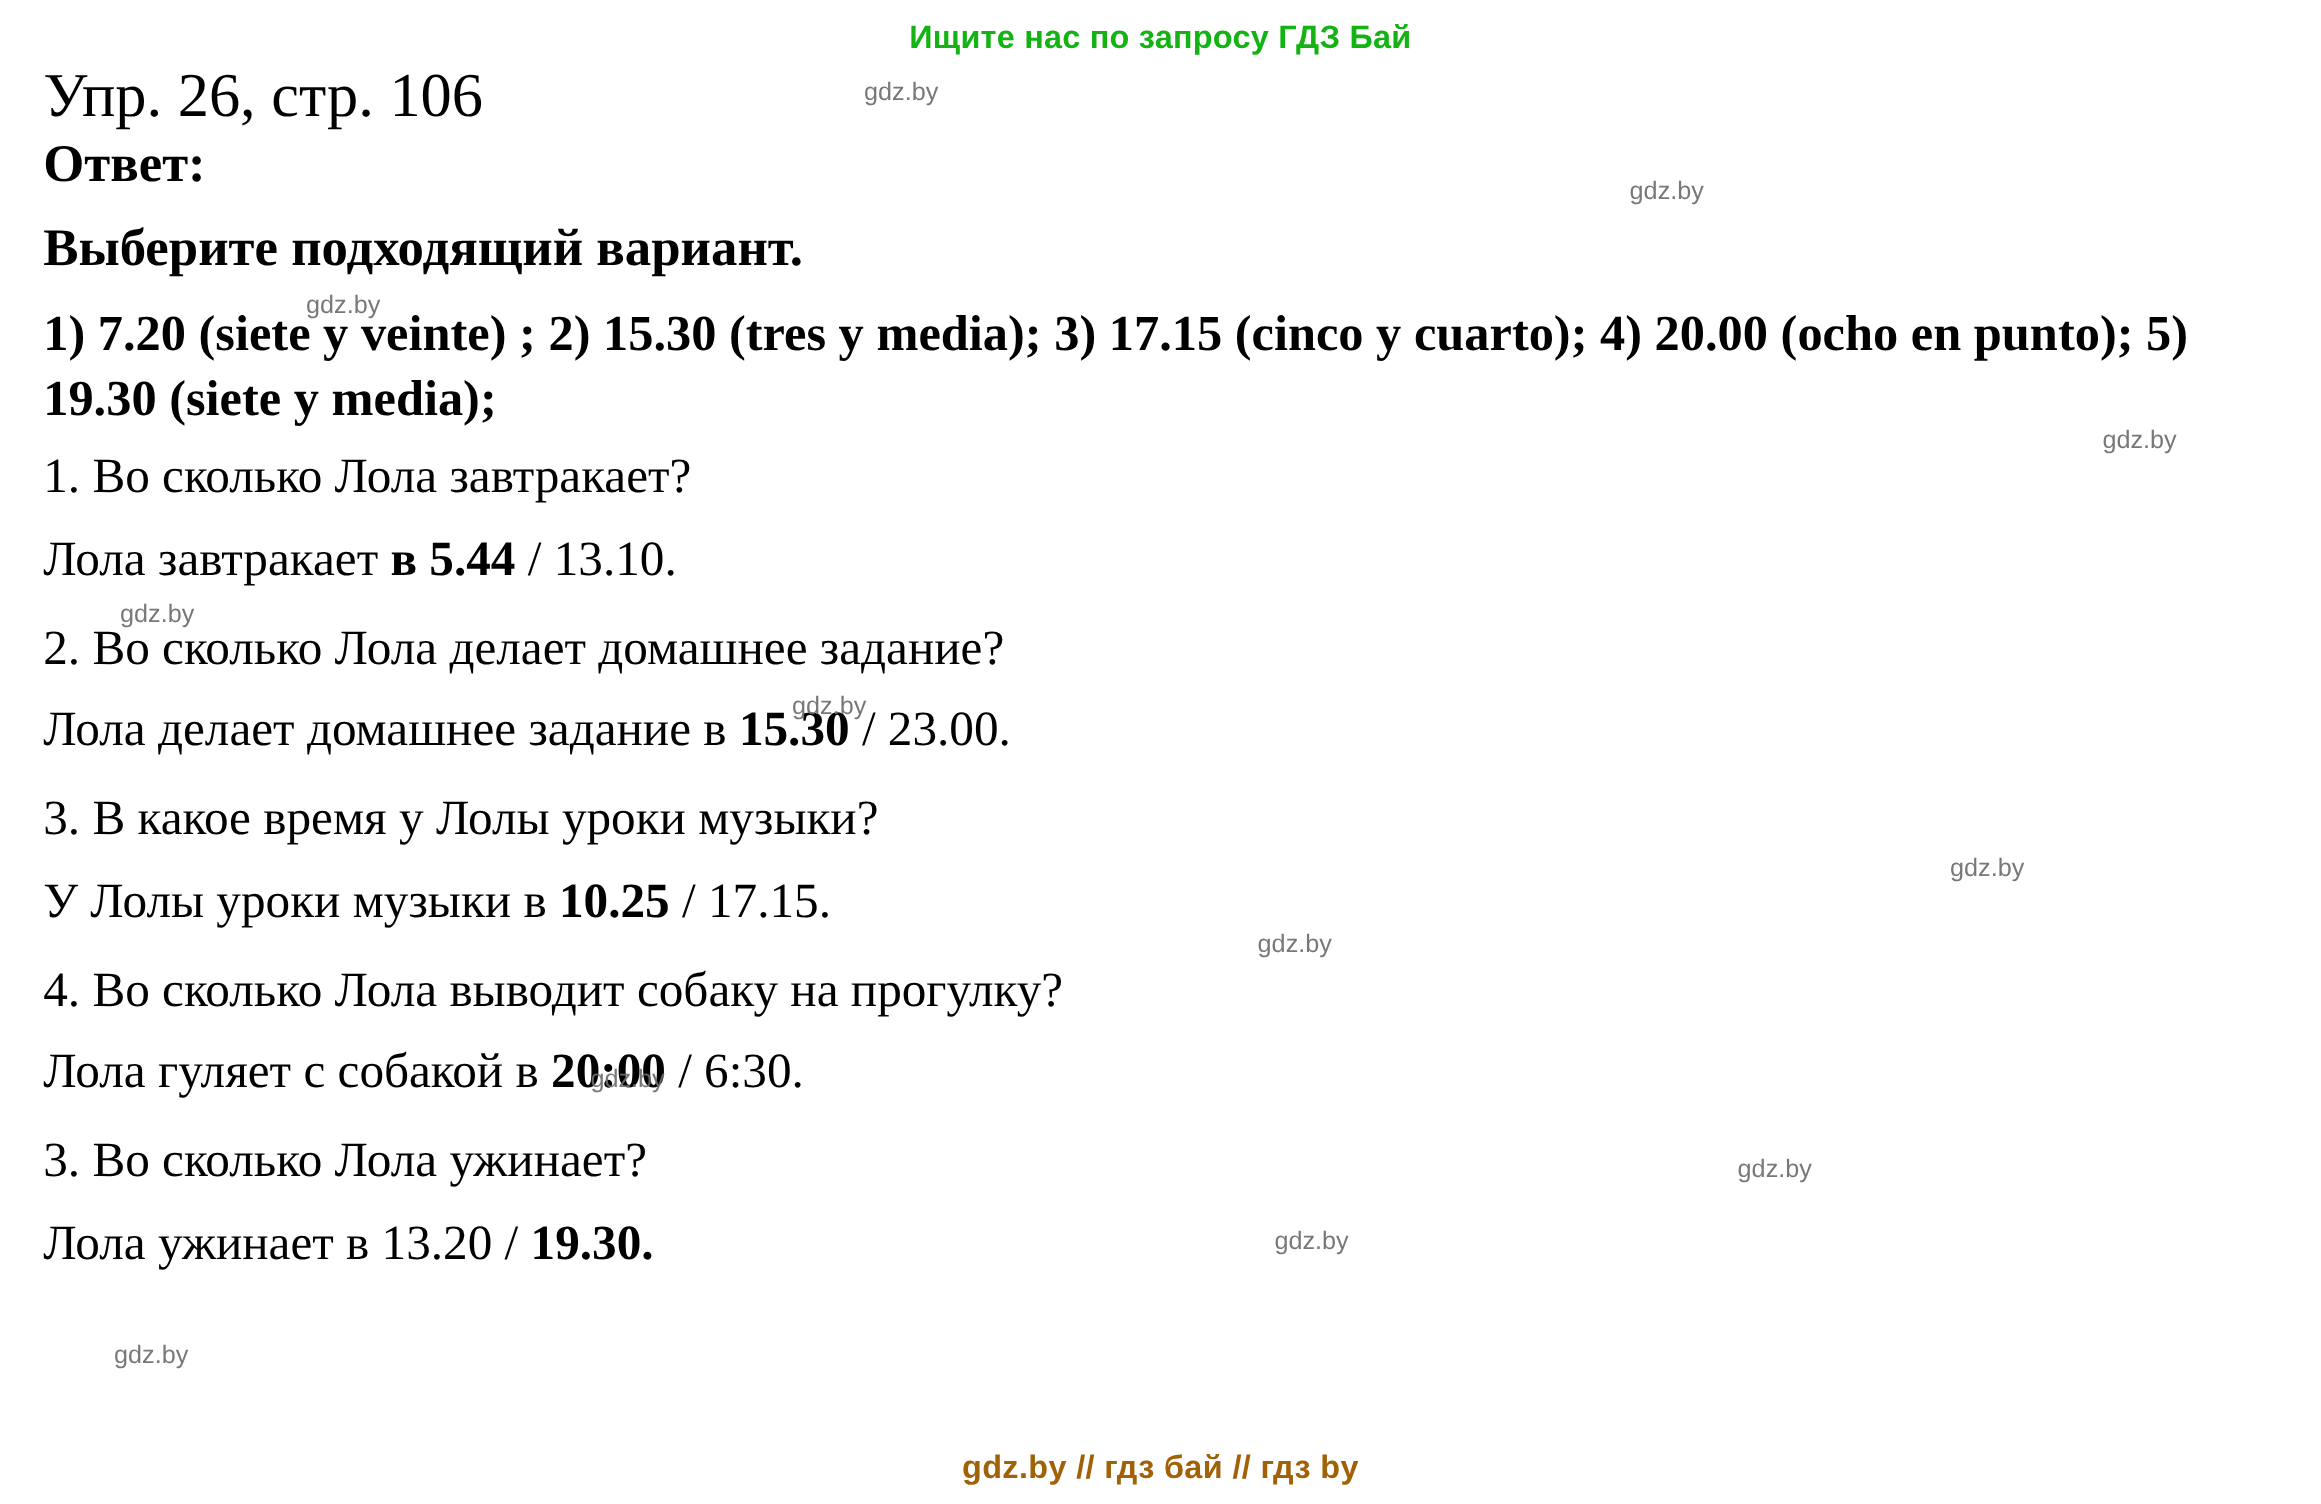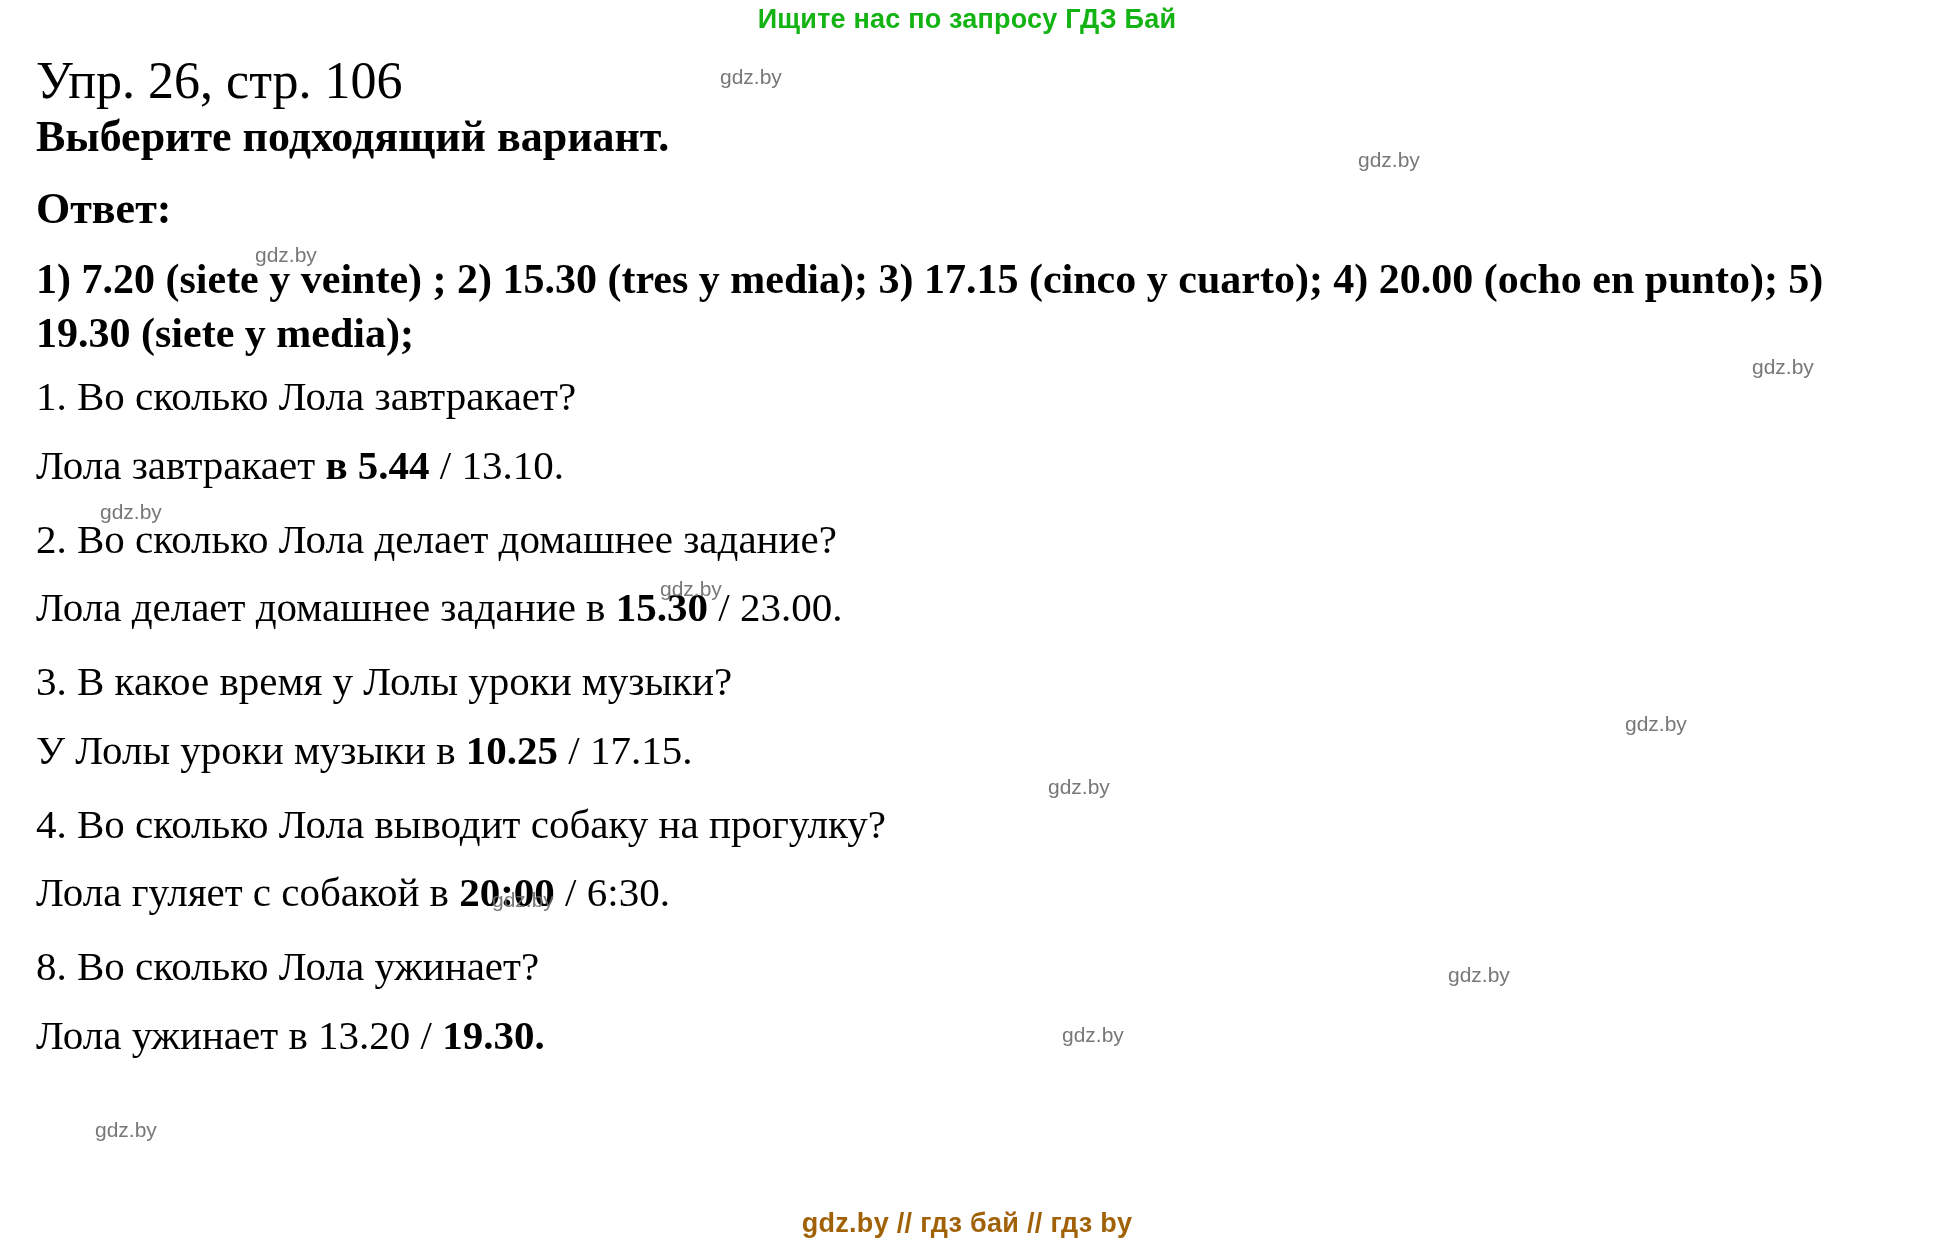--- a/index.html
+++ b/index.html
@@ -12,21 +12,21 @@
     height: 1253px;
     position: relative;
     font-family: "Liberation Serif", serif;
     color: #000000;
     overflow: hidden;
   }
 
   
   .top-banner {
     position: absolute;
-    top: 4px;
+    top: 16px;
     left: 0;
     width: 100%;
     text-align: center;
     font-family: "Liberation Sans", sans-serif;
     font-weight: bold;
     font-size: 27px;
     color: #13b313;
     letter-spacing: 0.2px;
   }
 
@@ -107,39 +107,39 @@
 </style>
 </head>
 <body>
 
 <div class="top-banner" style="color: rgb(19, 179, 19);">Ищите нас по запросу ГДЗ Бай</div>
 
 <div class="content">
 
   <div class="line heading">Упр. 26, стр. 106</div>
 
+  <div class="line answer-label">Ответ:</div>
+
   <div class="line task-title">Выберите подходящий вариант.</div>
-
-  <div class="line answer-label">Ответ:</div>
 
   <div class="answer-key">1) 7.20 (siete y veinte) ; 2) 15.30 (tres y media); 3) 17.15 (cinco y cuarto); 4) 20.00 (ocho en punto); 5) 19.30 (siete y media);</div>
 
   <div class="qa-line question">1. Во сколько Лола завтракает?</div>
   <div class="qa-line answer"><span>Лола завтракает </span><b>в 5.44</b><span> / 13.10.</span></div>
 
   <div class="qa-line question">2. Во сколько Лола делает домашнее задание?</div>
   <div class="qa-line answer"><span>Лола делает домашнее задание в </span><b>15.30</b><span> / 23.00.</span></div>
 
   <div class="qa-line question">3. В какое время у Лолы уроки музыки?</div>
   <div class="qa-line answer"><span>У Лолы уроки музыки в </span><b>10.25</b><span> / 17.15.</span></div>
 
   <div class="qa-line question">4. Во сколько Лола выводит собаку на прогулку?</div>
   <div class="qa-line answer"><span>Лола гуляет с собакой в </span><b>20:00</b><span> / 6:30.</span></div>
 
-  <div class="qa-line question">8. Во сколько Лола ужинает?</div>
+  <div class="qa-line question">3. Во сколько Лола ужинает?</div>
   <div class="qa-line answer"><span>Лола ужинает в 13.20 / </span><b>19.30.</b><span></span></div>
 
 </div>
 
 <div id="watermark-layer">
     <div class="wm" style="left: 720px; top: 65px;">gdz.by</div>
     <div class="wm" style="left: 1358px; top: 148px;">gdz.by</div>
     <div class="wm" style="left: 255px; top: 243px;">gdz.by</div>
     <div class="wm" style="left: 1752px; top: 355px;">gdz.by</div>
     <div class="wm" style="left: 100px; top: 500px;">gdz.by</div>

